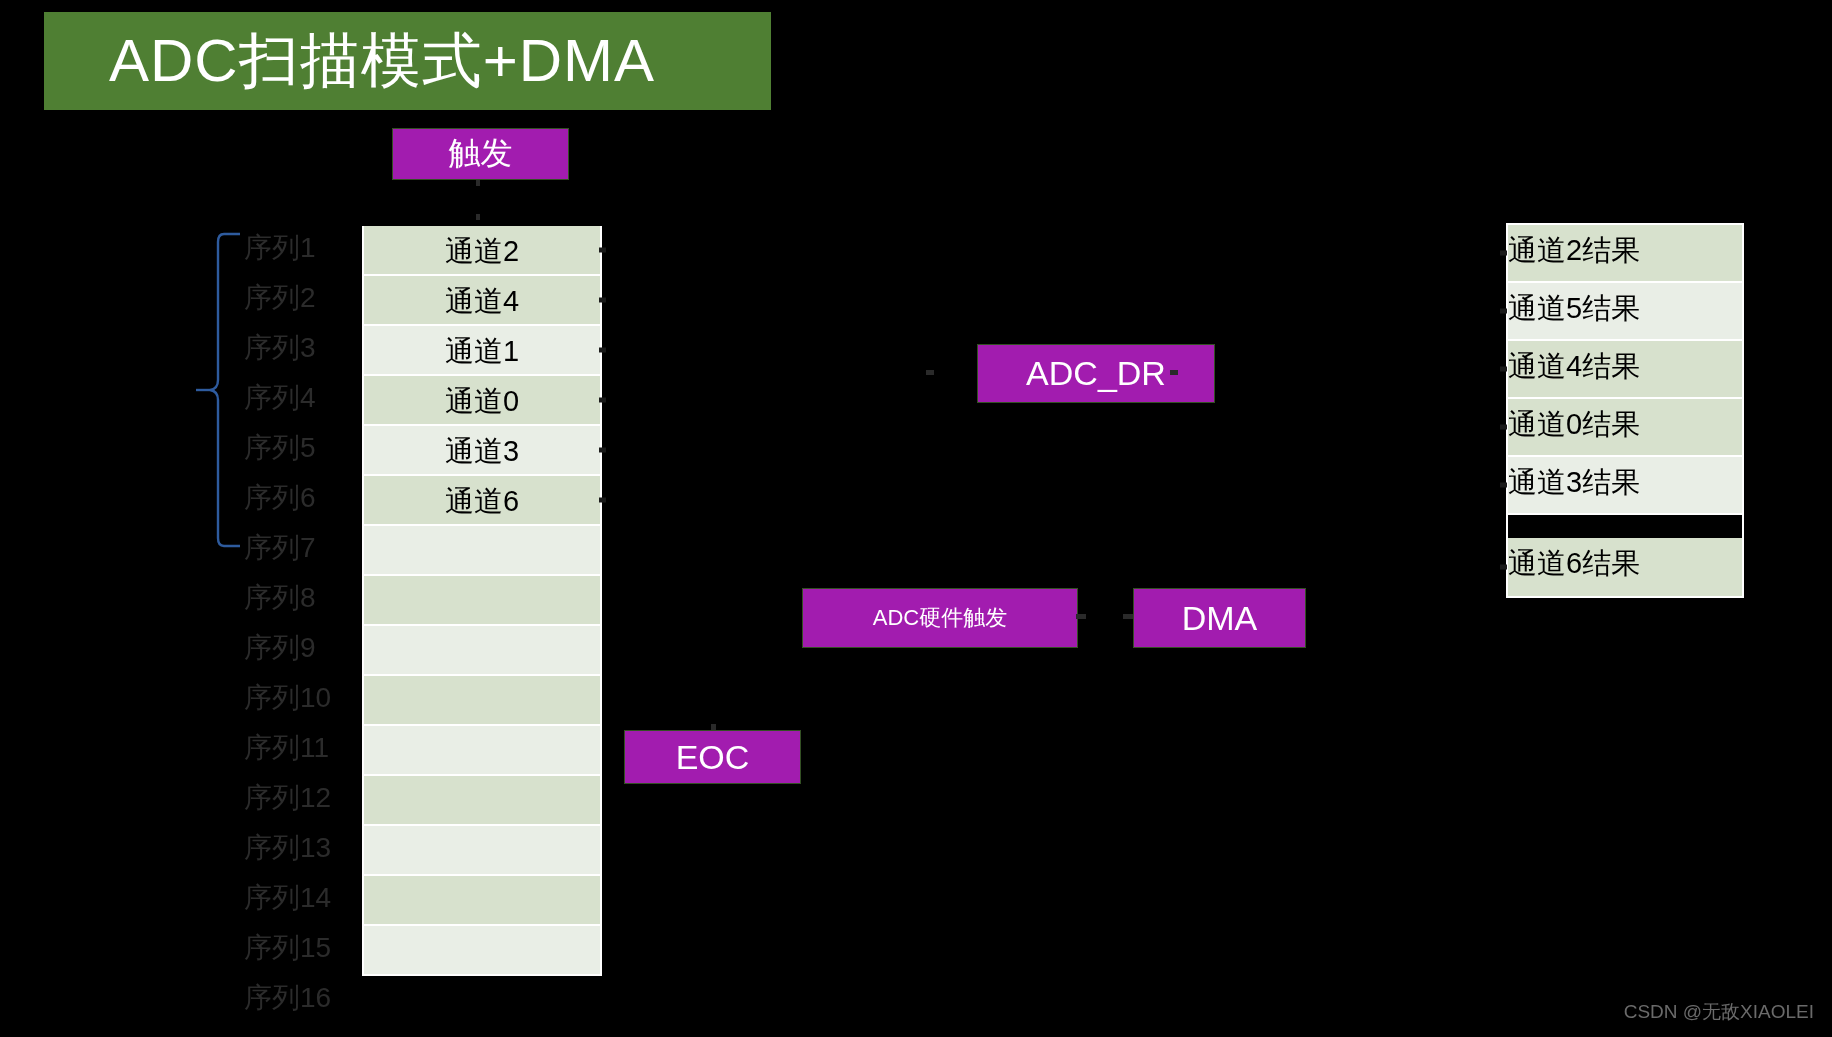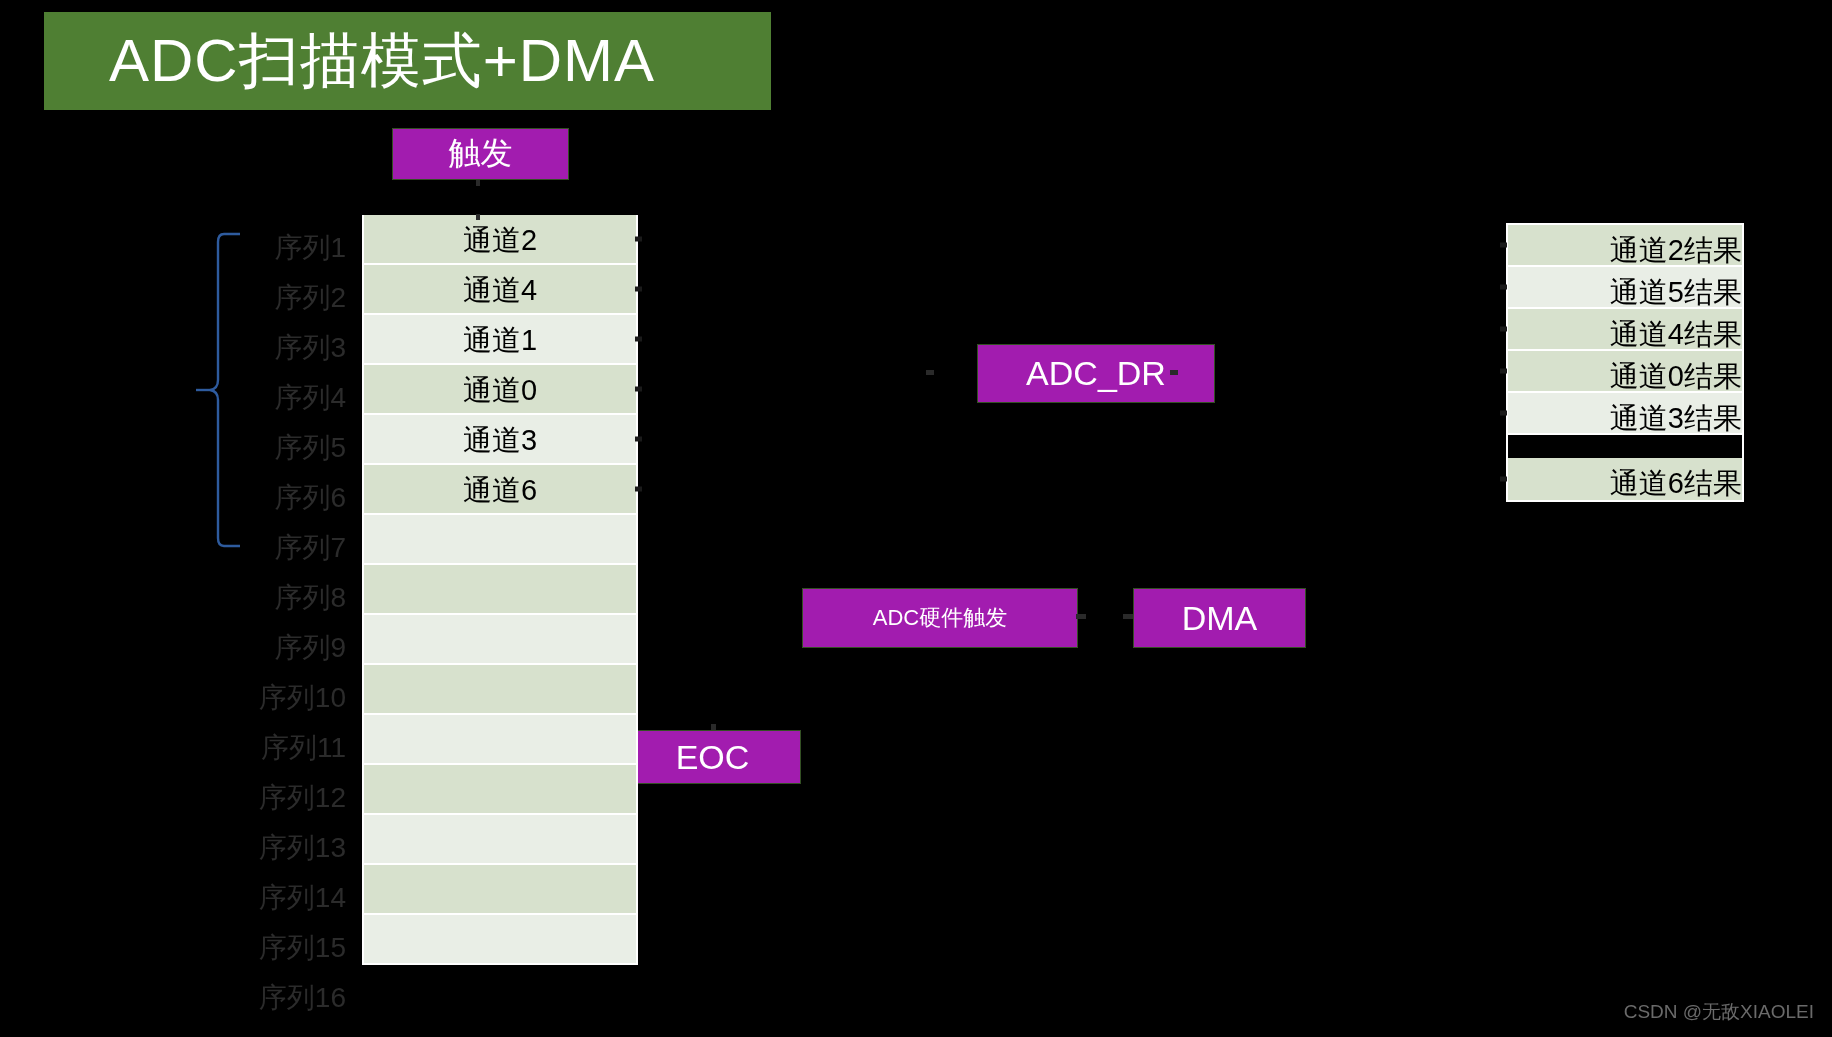--- a/index.html
+++ b/index.html
@@ -30,28 +30,28 @@
   #adcdr-box{left:977px;top:344px;width:236px;height:57px;font-size:34px;}
   #adc-hw-trigger-box{left:802px;top:588px;width:274px;height:58px;font-size:22px;}
   #dma-box{left:1133px;top:588px;width:171px;height:58px;font-size:34px;}
   #eoc-box{left:624px;top:730px;width:175px;height:52px;font-size:34px;}
 
   
   #sequence-labels{
     position:absolute;left:244px;top:223px;width:112px;
   }
   .seq-label{
-    height:50px;line-height:50px;text-align:right;
+    height:50px;line-height:50px;text-align:left;
     color:#2b2b2b;font-size:28px;white-space:nowrap;
     padding-right:10px;
   }
 
   
   #channel-table{
-    position:absolute;left:362px;top:215px;width:276px;
+    position:absolute;left:362px;top:226px;width:240px;
     border-left:2px solid #ffffff;border-right:2px solid #ffffff;
     box-sizing:border-box;
   }
   .chan-row{
     height:50px;line-height:50px;text-align:center;
     font-size:29px;color:#000000;
     border-bottom:2px solid #ffffff;box-sizing:border-box;
     position:relative;
   }
   .chan-row.odd{background:#d7e1cd;}
@@ -60,21 +60,21 @@
     position:absolute;right:-6px;top:50%;width:7px;height:5px;
     background:#1a1a1a;transform:translateY(-50%);
   }
 
   
   #results-table{
     position:absolute;left:1506px;top:223px;width:238px;
     border:2px solid #ffffff;box-sizing:border-box;
   }
   .res-row{
-    height:42px;line-height:50px;text-align:right;
+    height:58px;line-height:50px;text-align:left;
     font-size:29px;color:#000000;
     border-bottom:2px solid #ffffff;box-sizing:border-box;
     position:relative;
   }
   .res-row:last-child{border-bottom:none;margin-top:23px;}
   .res-row.odd{background:#d7e1cd;}
   .res-row.even{background:#e9eee6;}
   .res-row .stub{
     position:absolute;left:-8px;top:50%;width:7px;height:5px;
     background:#1a1a1a;transform:translateY(-50%);

